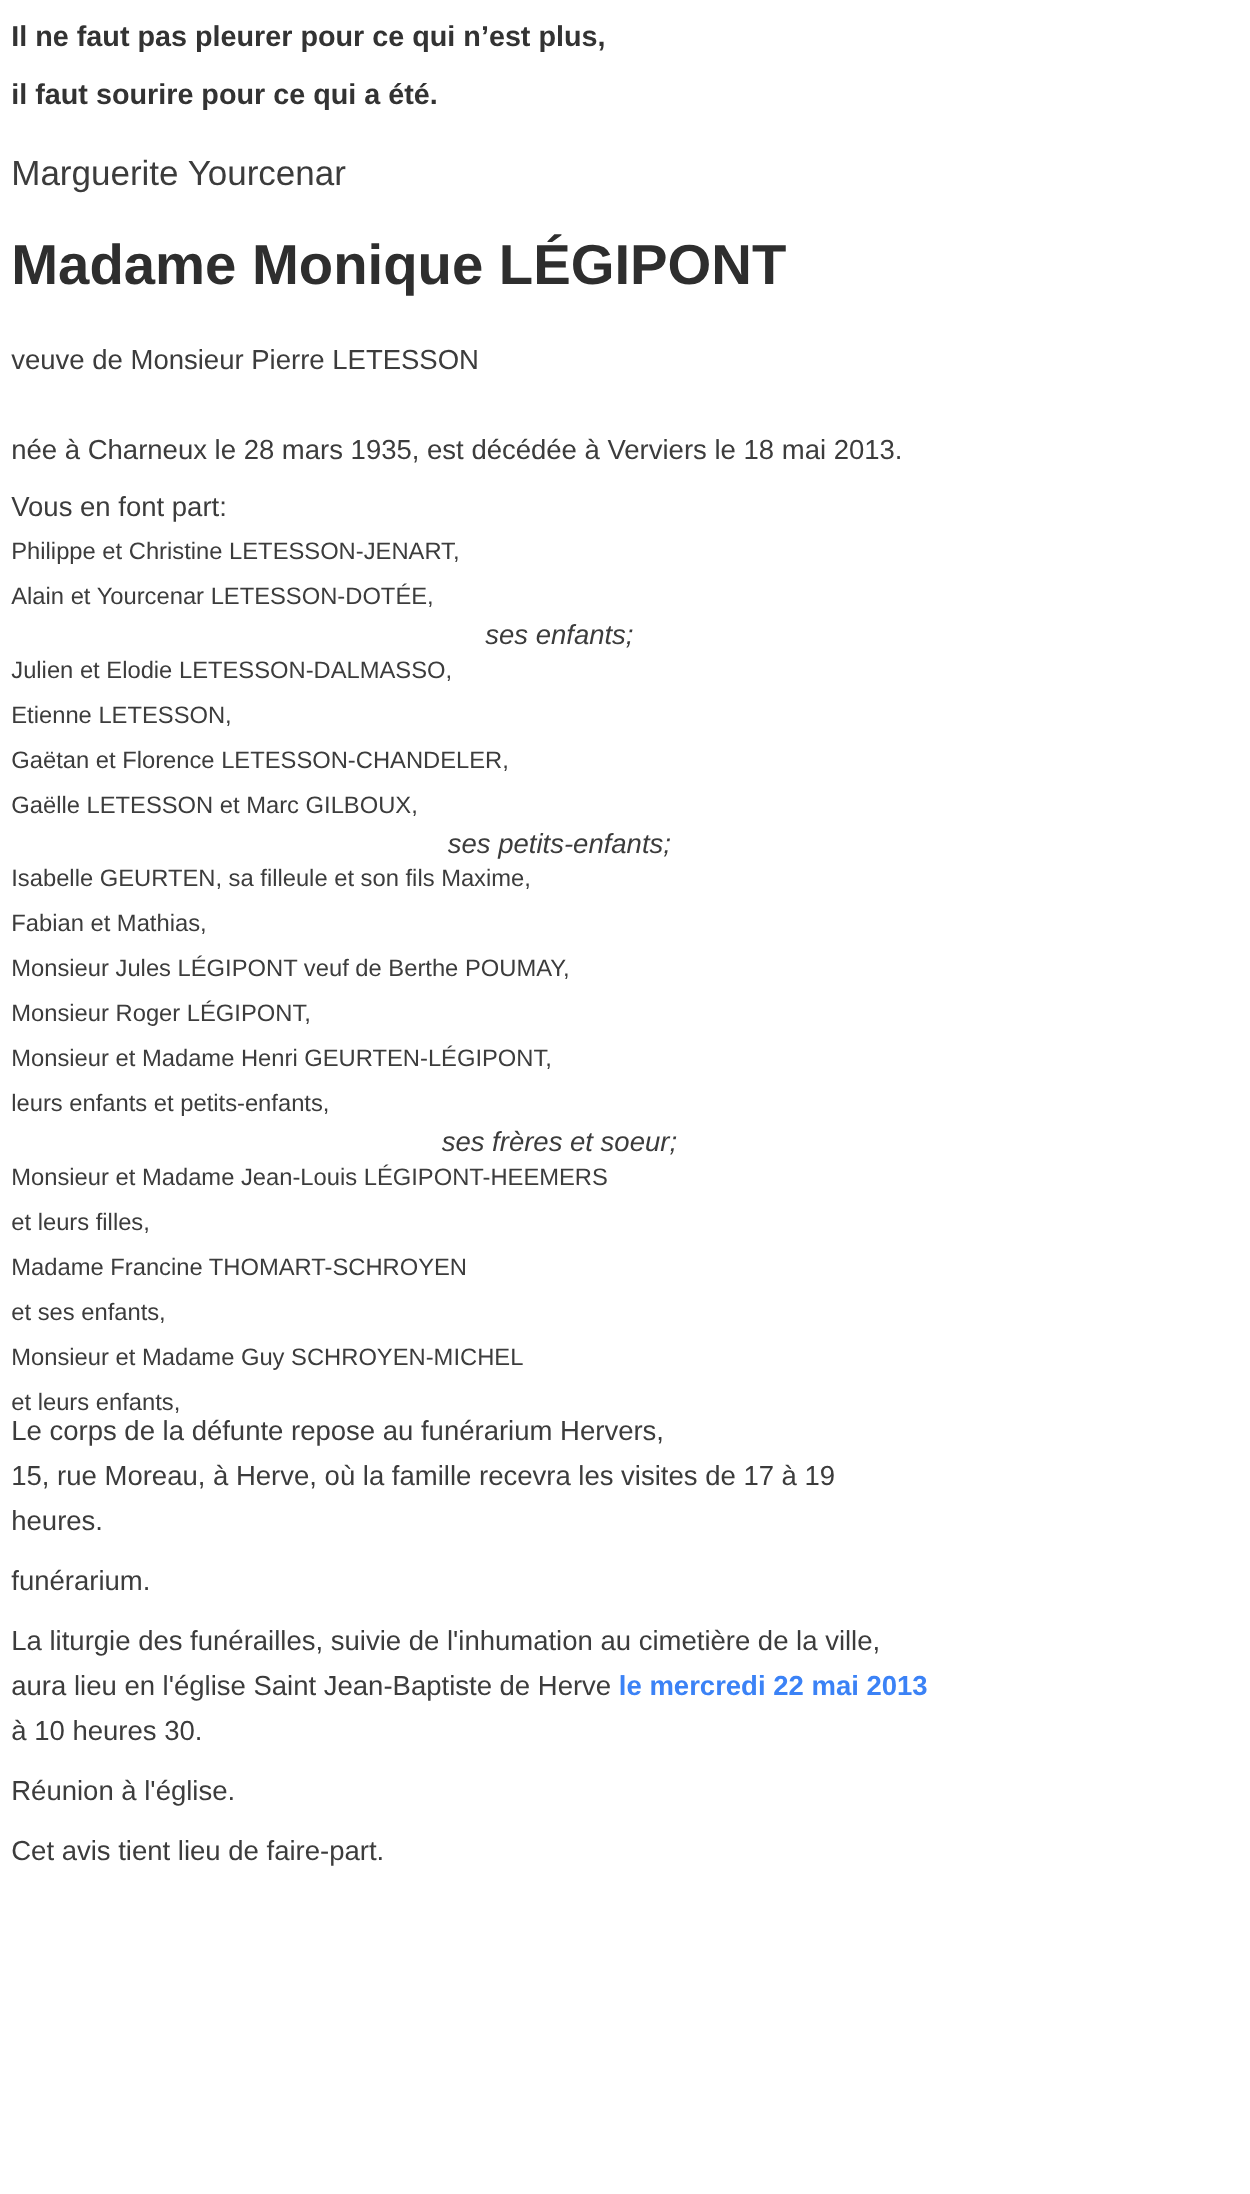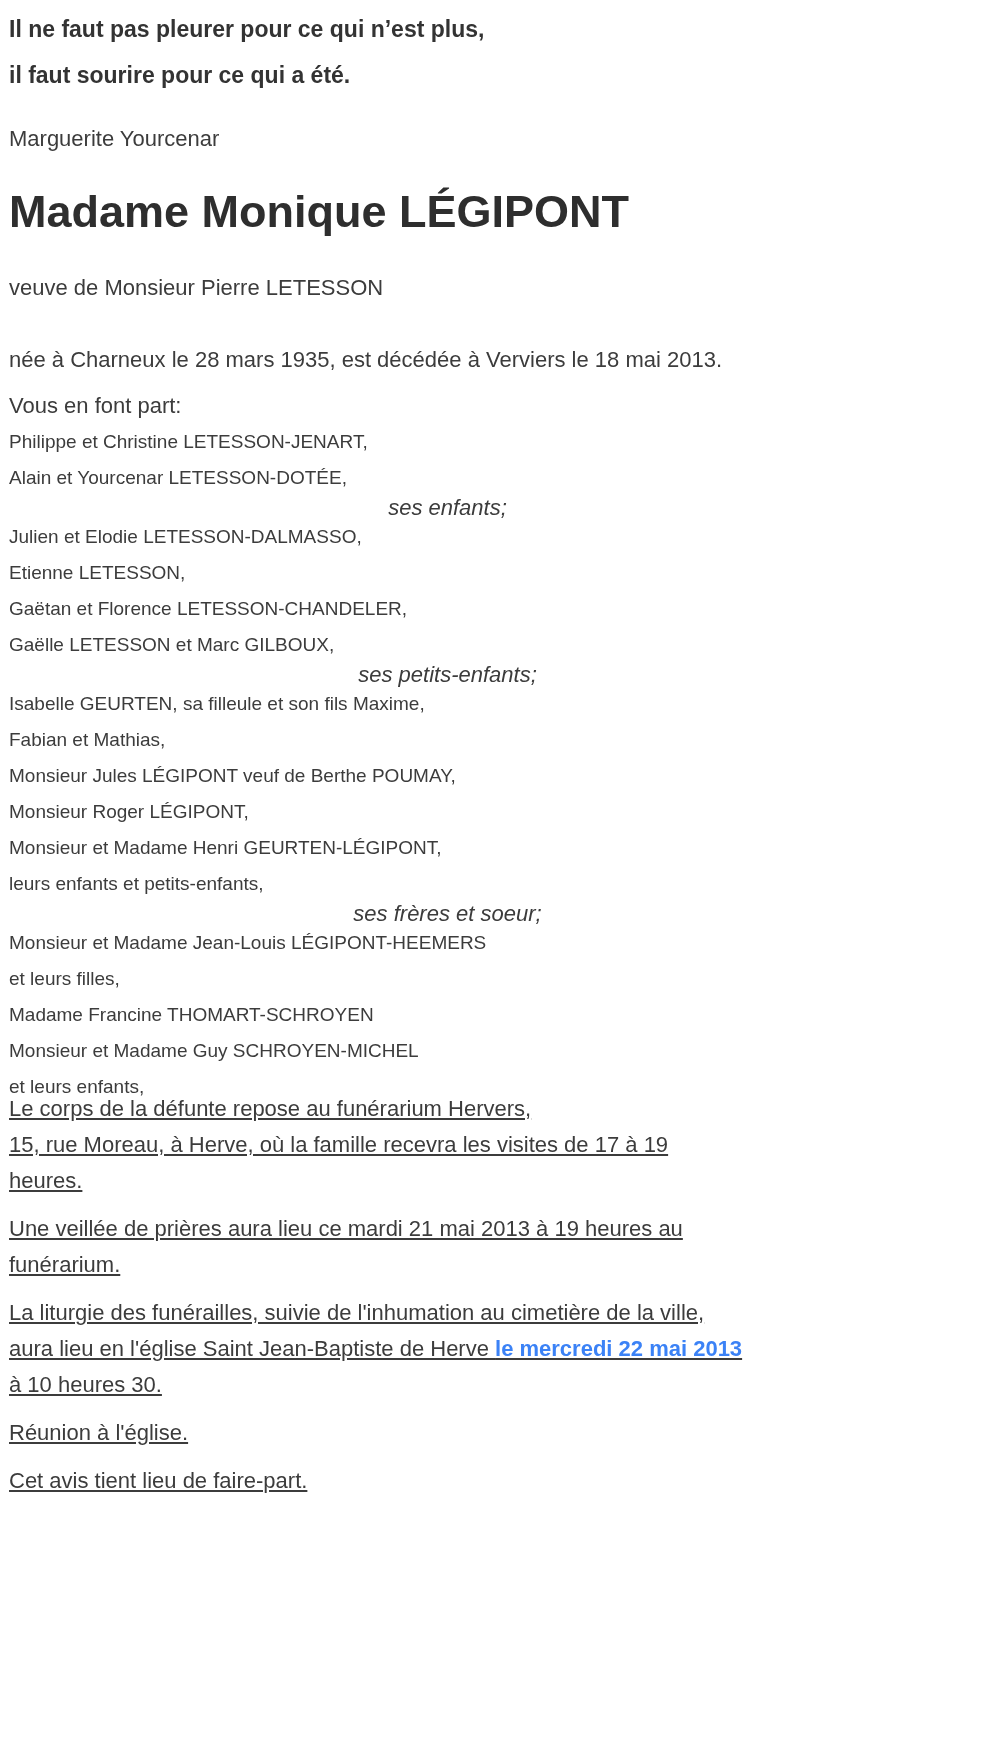--- a/index.html
+++ b/index.html
@@ -18,21 +18,21 @@
   .quote {
     margin: 0;
     font-weight: bold;
     font-size: 23px;
     line-height: 46px;
     color: #333333;
   }
   .qline { display: block; white-space: nowrap; }
   .author {
     margin: 26px 0 0;
-    font-size: 22px;
+    font-size: 28px;
     line-height: 30px;
   }
   .name {
     margin: 36px 0 0;
     font-size: 45px;
     line-height: 44px;
     font-weight: bold;
     color: #2e2e2e;
     white-space: nowrap;
   }
@@ -64,21 +64,20 @@
     font-size: 22px;
     font-style: italic;
     text-align: right;
     line-height: 31px;
     color: #3c3c3c;
   }
   .para {
     margin: 12px 0 0;
     font-size: 22px;
     line-height: 36px;
-    text-decoration: underline;
   }
   .para .pline { white-space: nowrap; }
   .para.overlap { margin-top: -14px; }
   .bold { font-weight: bold; color: #3b82f6; }
 </style>
 </head>
 <body>
 
 <div class="page">
 
@@ -118,32 +117,32 @@
     <div class="fline">Monsieur Roger LÉGIPONT,</div>
     <div class="fline">Monsieur et Madame Henri GEURTEN-LÉGIPONT,</div>
     <div class="fline">leurs enfants et petits-enfants,</div>
     <div class="relation">ses frères et soeur;</div>
   </div>
 
   <div class="group">
     <div class="fline">Monsieur et Madame Jean-Louis LÉGIPONT-HEEMERS</div>
     <div class="fline">et leurs filles,</div>
     <div class="fline">Madame Francine THOMART-SCHROYEN</div>
+    <div class="fline">et ses enfants,</div>
     <div class="fline">Monsieur et Madame Guy SCHROYEN-MICHEL</div>
     <div class="fline">et leurs enfants,</div>
   </div>
 
   <div class="para overlap">
     <div class="pline">Le corps de la défunte repose au funérarium Hervers,</div>
     <div class="pline">15, rue Moreau, à Herve, où la famille recevra les visites de 17 à 19</div>
     <div class="pline">heures.</div>
   </div>
 
   <div class="para">
-    <div class="pline">Une veillée de prières aura lieu ce mardi 21 mai 2013 à 19 heures au</div>
     <div class="pline">funérarium.</div>
   </div>
 
   <div class="para">
     <div class="pline">La liturgie des funérailles, suivie de l'inhumation au cimetière de la ville,</div>
     <div class="pline"><span>aura lieu en l'église Saint Jean-Baptiste de Herve </span><span class="bold">le mercredi 22 mai 2013</span></div>
     <div class="pline">à 10 heures 30.</div>
   </div>
 
   <p class="para">Réunion à l'église.</p>

